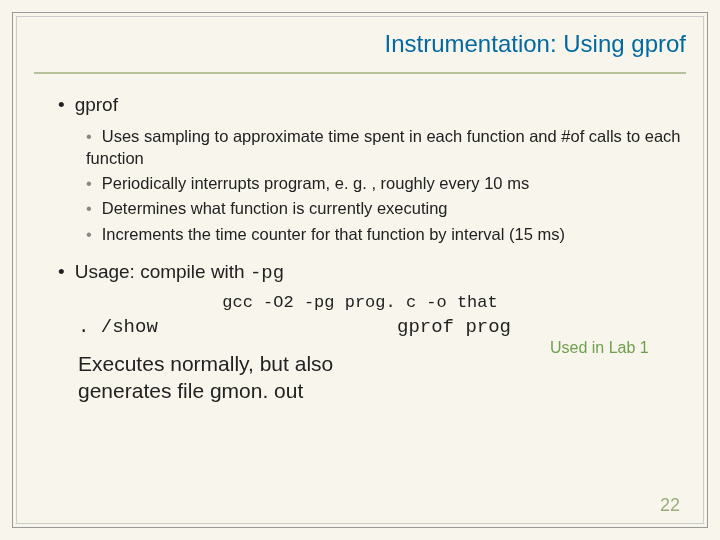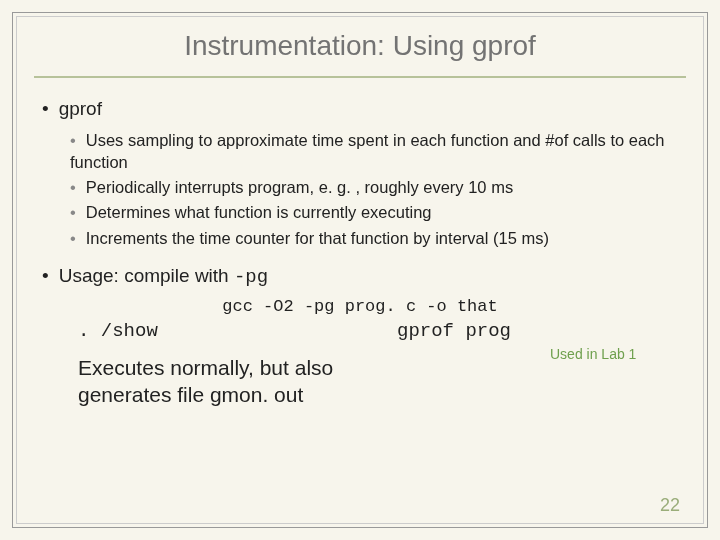--- a/index.html
+++ b/index.html
@@ -20,33 +20,33 @@
   .frame-inner {
     position: absolute;
     left: 16px; right: 16px; top: 16px; bottom: 16px;
     border: 1px solid #ccc;
   }
   .content {
     position: absolute;
     left: 34px; right: 34px; top: 22px; bottom: 22px;
   }
   .title {
-    text-align: center;
-    font-size: 28px;
+    text-align: right;
+    font-size: 24px;
     font-weight: 400;
-    color: #737373;
+    color: #0369a1;
     margin-top: 8px;
     margin-bottom: 14px;
   }
   .rule {
     border: none;
     border-top: 2px solid #b7c29a;
     margin: 0 0 18px 0;
   }
-  .bullets { margin-left: 8px; }
+  .bullets { margin-left: 24px; }
   .b1 {
     font-size: 19px;
     line-height: 1.4;
     margin-bottom: 6px;
   }
   .b1 .dot { color: #222; margin-right: 10px; }
   .sub { margin-left: 28px; margin-bottom: 6px; }
   .b2 {
     font-size: 16.5px;
     line-height: 1.35;
@@ -59,23 +59,23 @@
   .code-line {
     text-align: center;
     font-family: "Courier New", Courier, monospace;
     font-size: 17px;
     color: #222;
     margin: 6px 0 4px 0;
   }
   .callout {
     position: absolute;
     right: 40px;
-    top: 346px;
+    top: 338px;
     color: #6fa04e;
-    font-size: 14px;
+    font-size: 16px;
     line-height: 1.25;
     width: 130px;
   }
   .two-col {
     display: flex;
     margin-left: 44px;
     margin-right: 10px;
     gap: 40px;
   }
   .col { flex: 1; }

